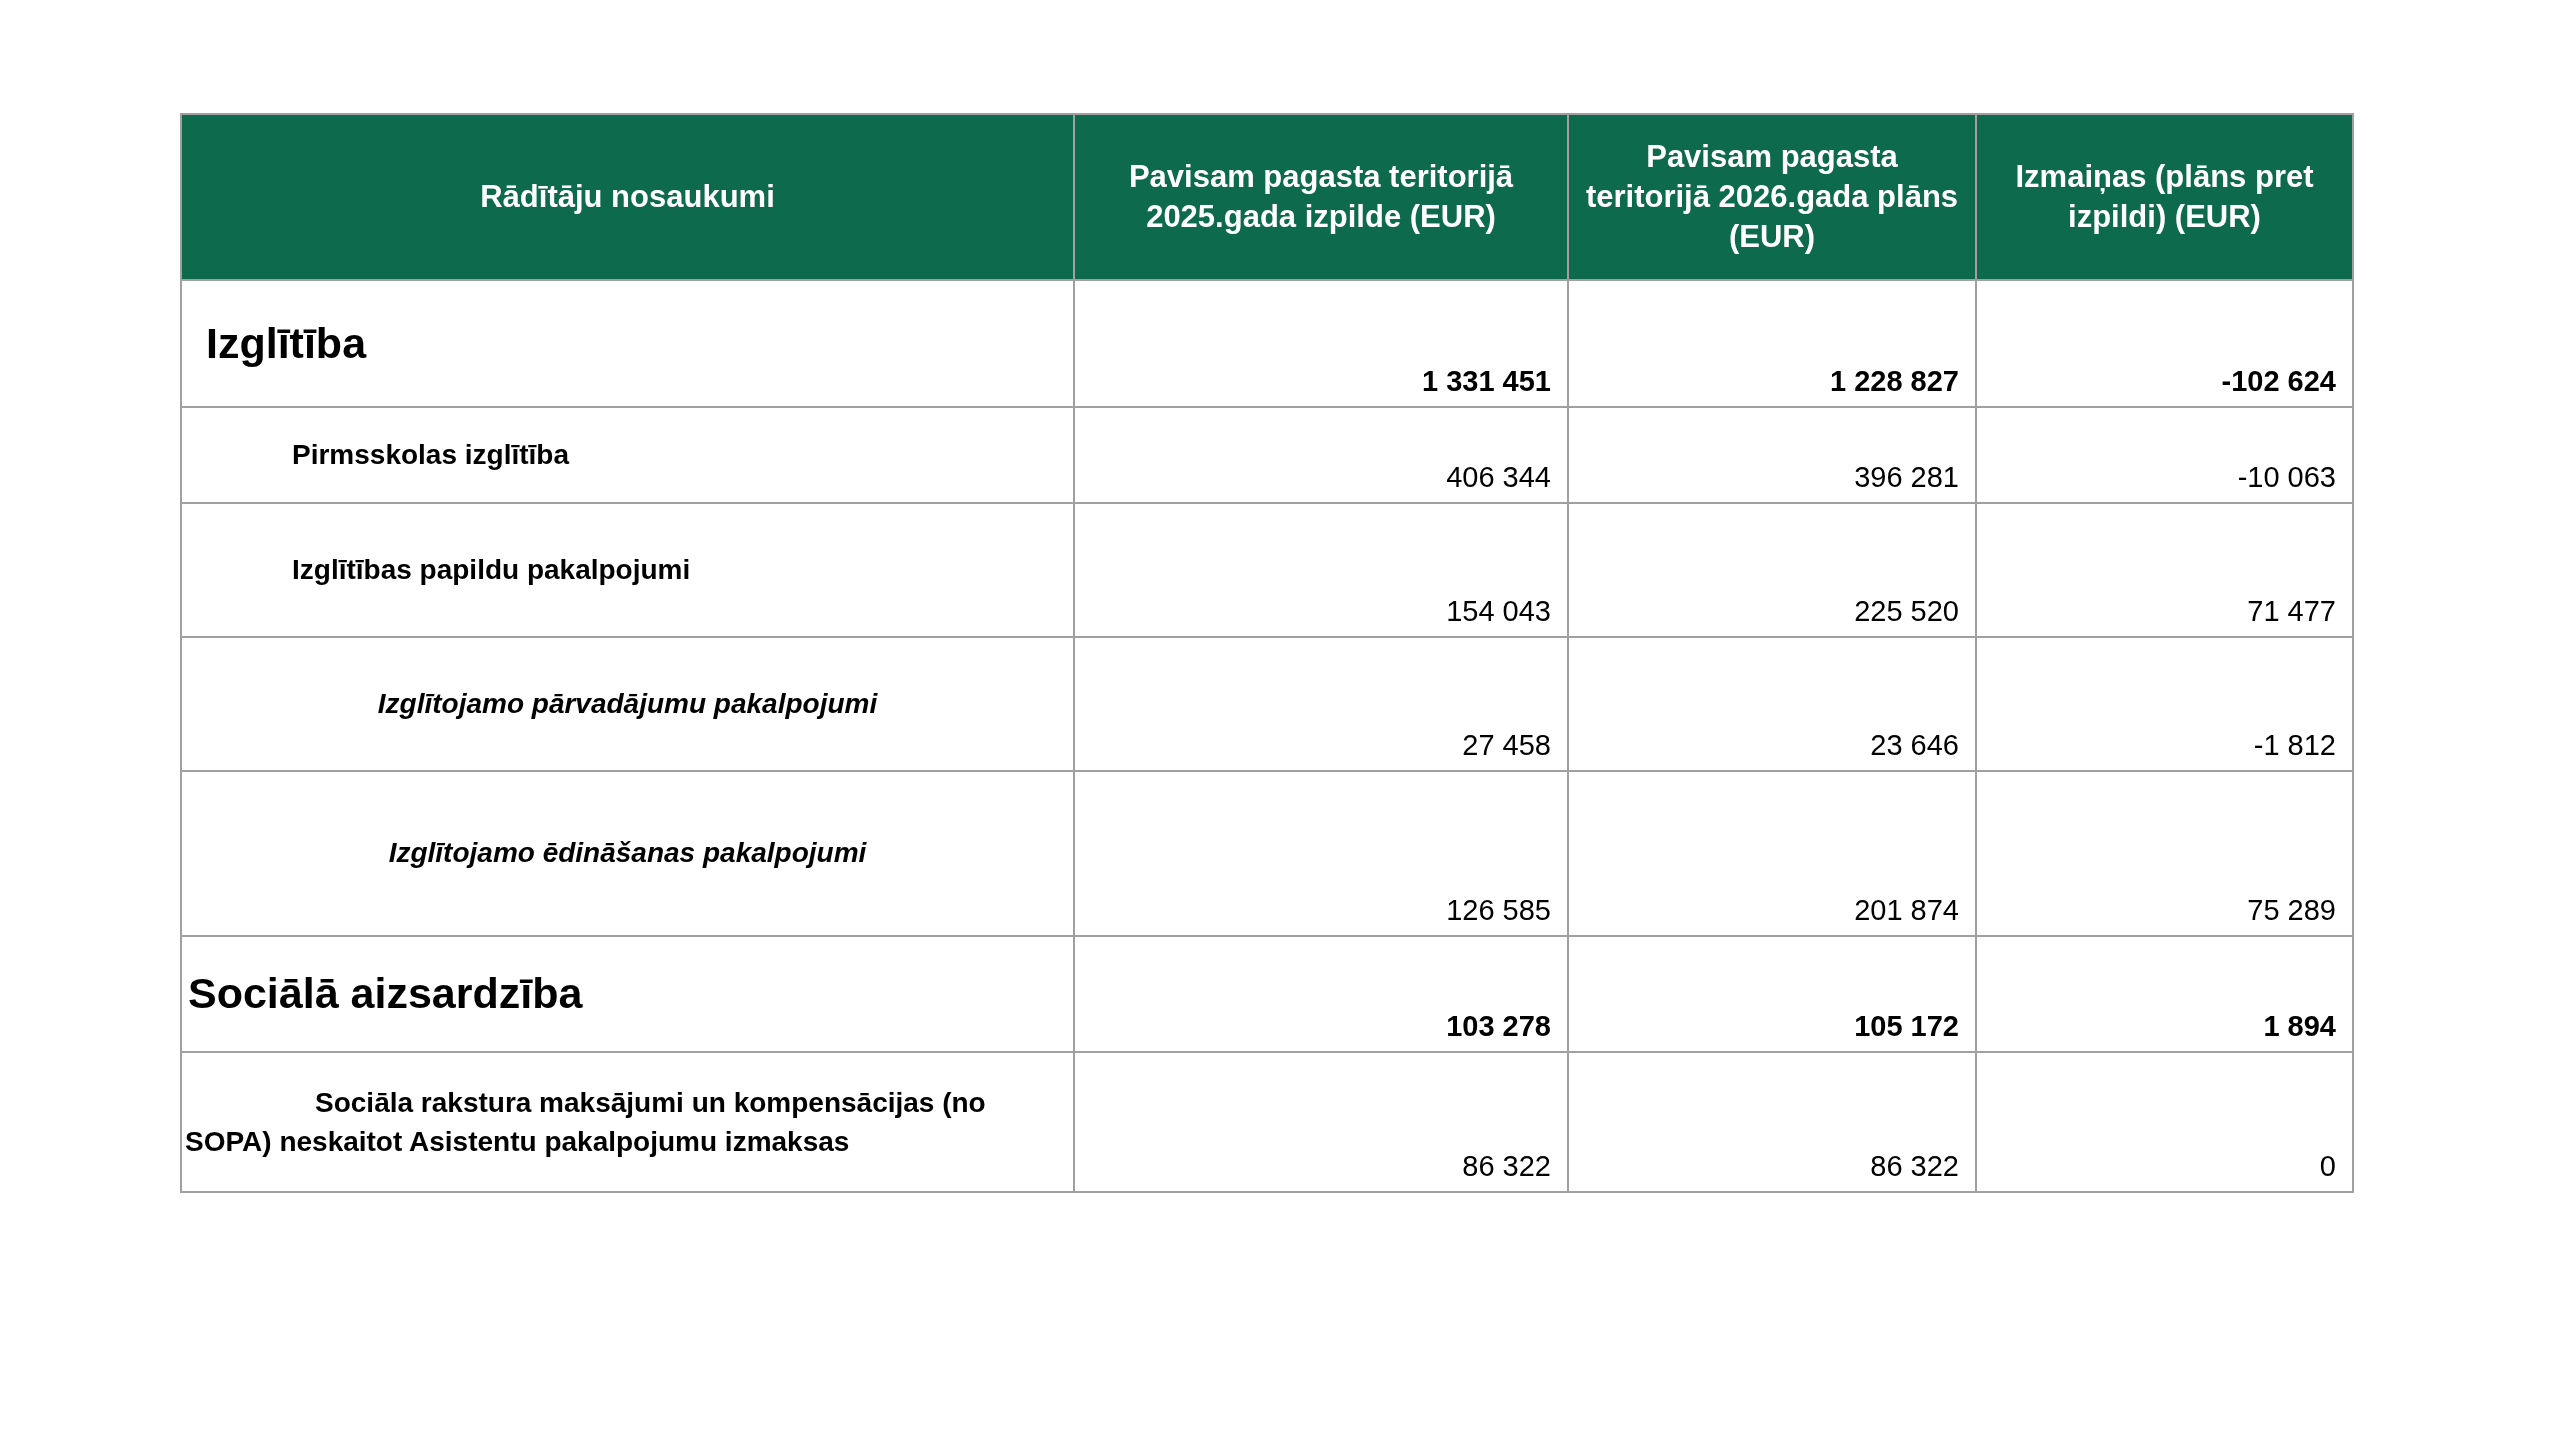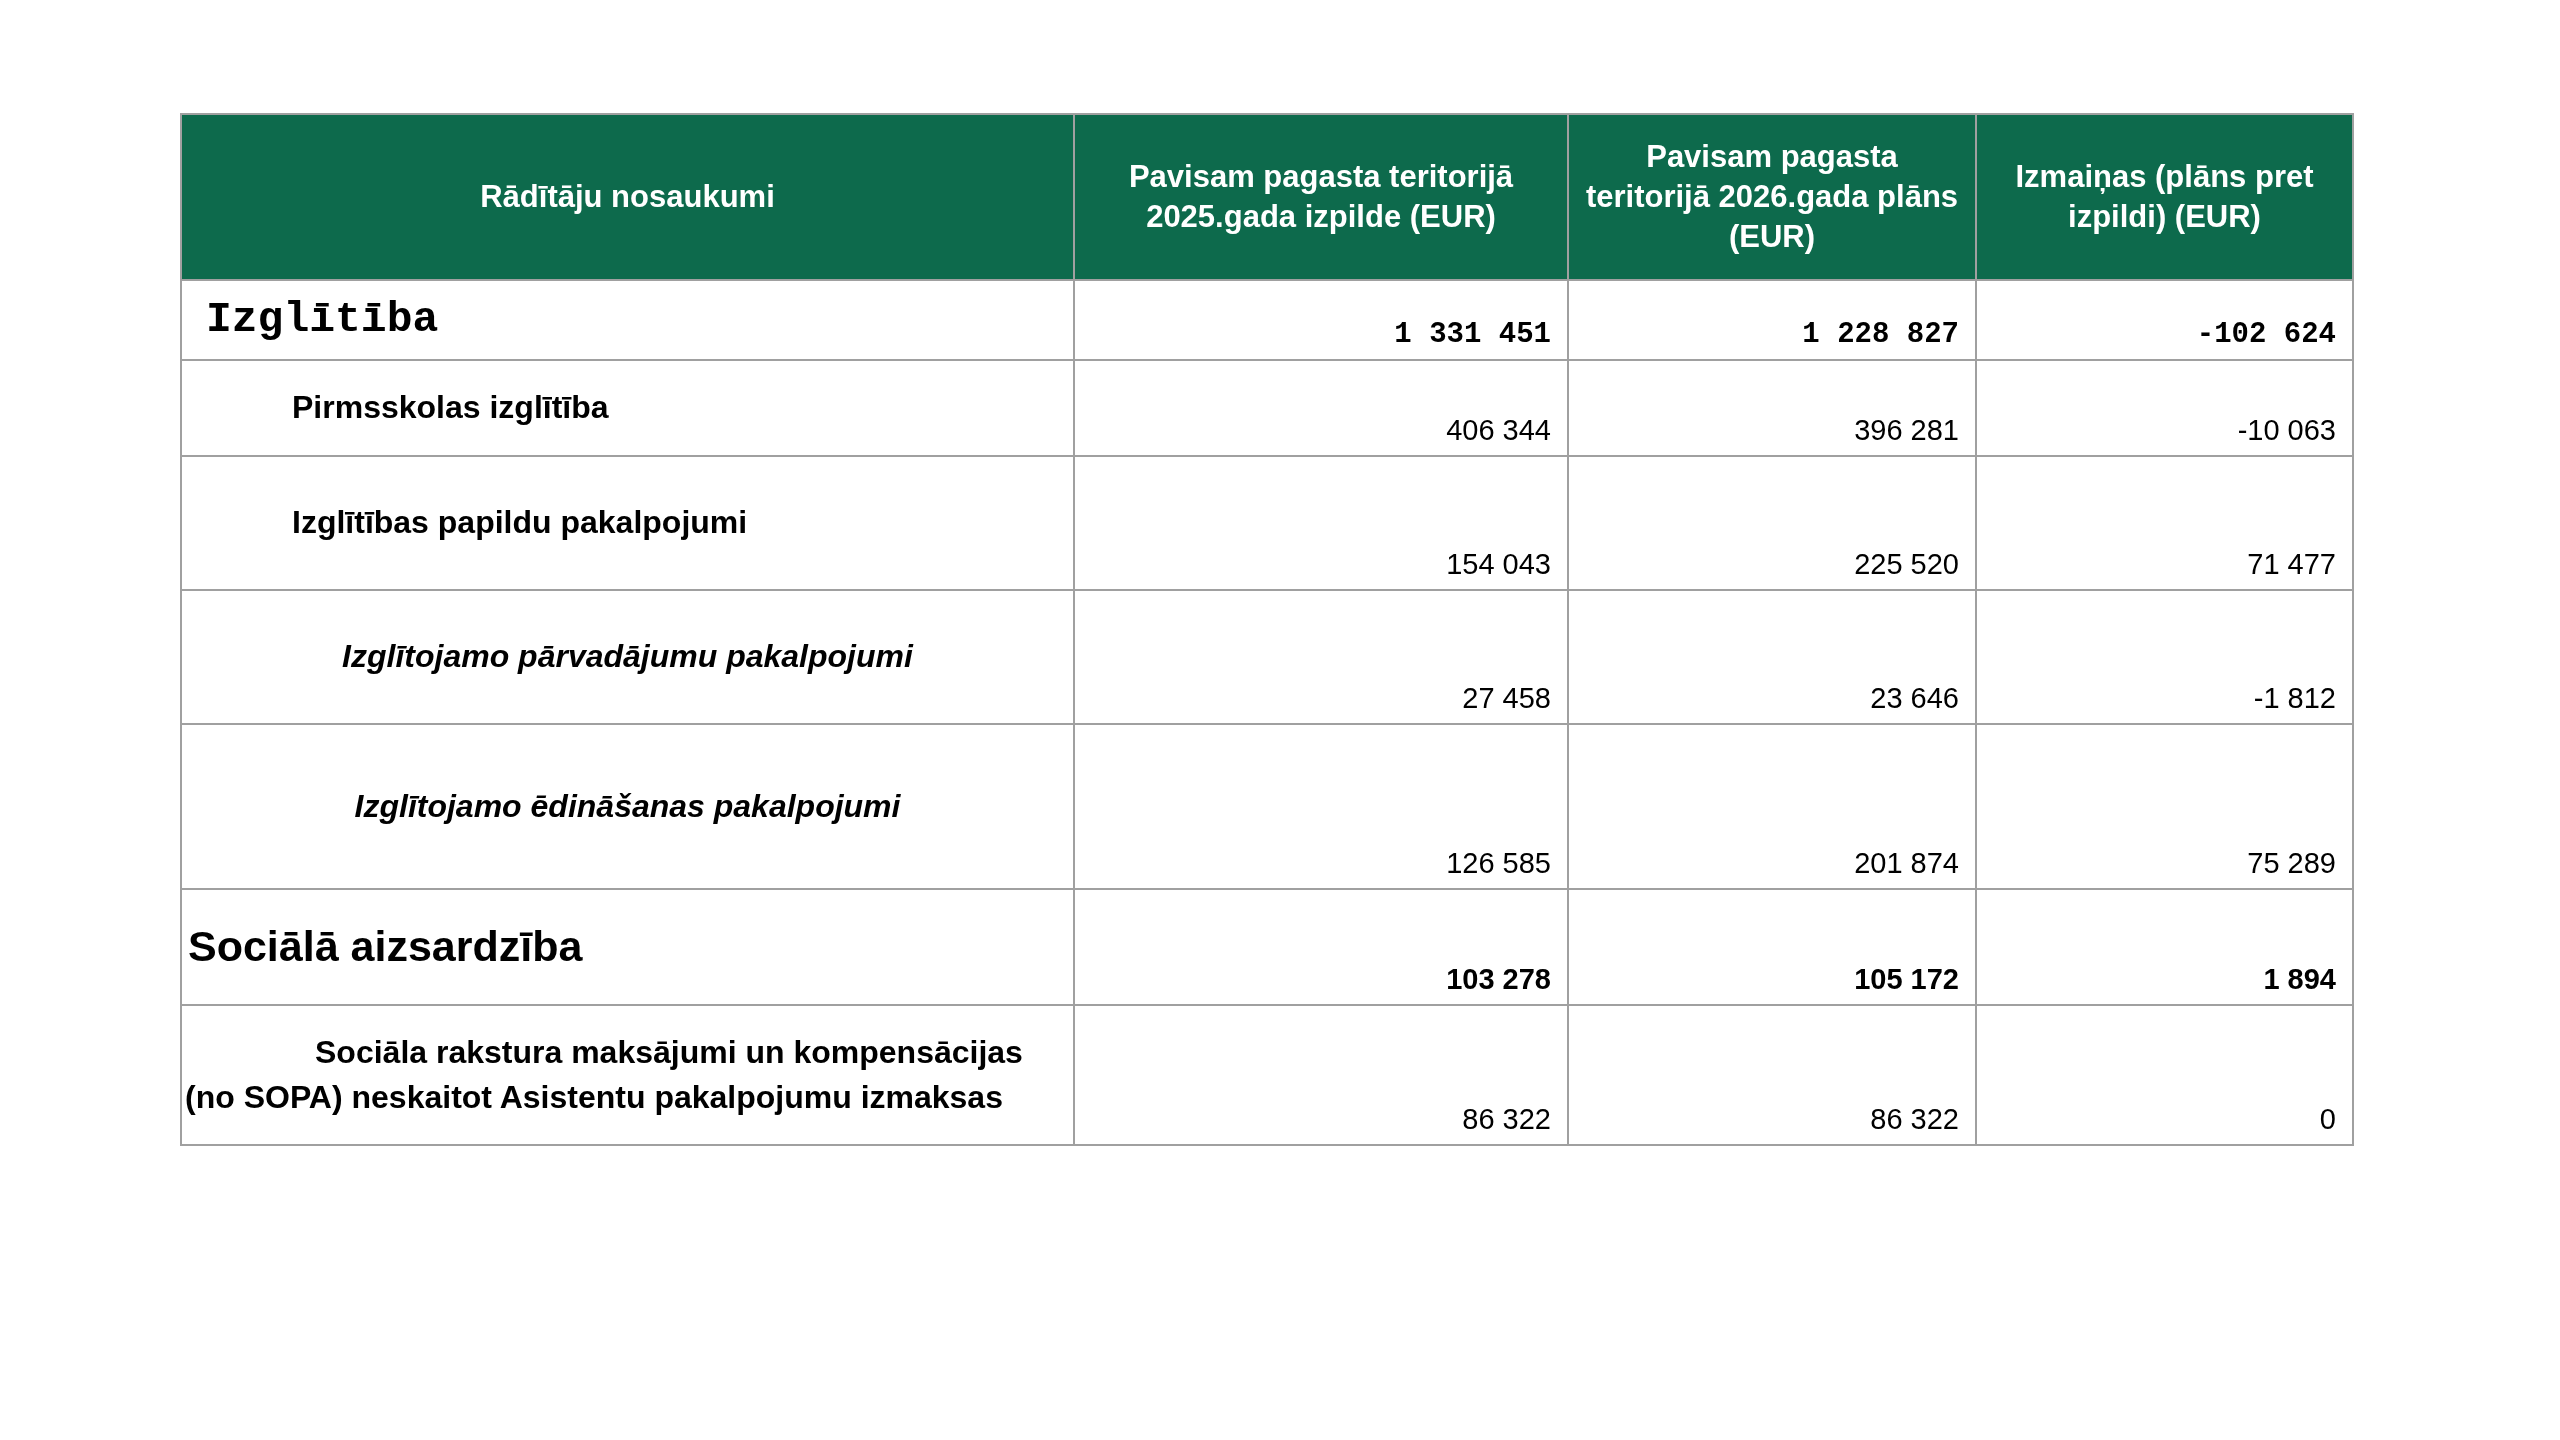--- a/index.html
+++ b/index.html
@@ -44,21 +44,21 @@
     font-weight:bold;
     text-align:center;
     vertical-align:middle;
     line-height:1.3;
     padding:0 14px;
   }
   td.label{
     vertical-align:middle;
     text-align:left;
     font-weight:bold;
-    font-size:32px;
+    font-size:28px;
     line-height:1.3;
     padding:0 10px 0 110px;
   }
   td.num{
     vertical-align:bottom;
     text-align:right;
     font-weight:normal;
     font-size:29px;
     padding:0 16px 8px 0;
     white-space:nowrap;
@@ -79,21 +79,21 @@
     font-style:italic;
     text-align:center;
     padding-left:0;
     padding-right:0;
   }
   tr.hang td.label{
     padding-left:3px;
     text-indent:130px;
     line-height:1.4;
   }
-  tr.h103{height:80px;font-family:Liberation Mono, monospace;}
+  tr.h103{height:127px;}
   tr.h96{height:96px;}
   tr.h134{height:134px;padding-left:12px;}
   tr.h133{height:165px;}
   tr.h132{height:116px;}
   tr.h140{height:140px;}
 </style>
 </head>
 <body>
 
 <div class="table-wrap">

